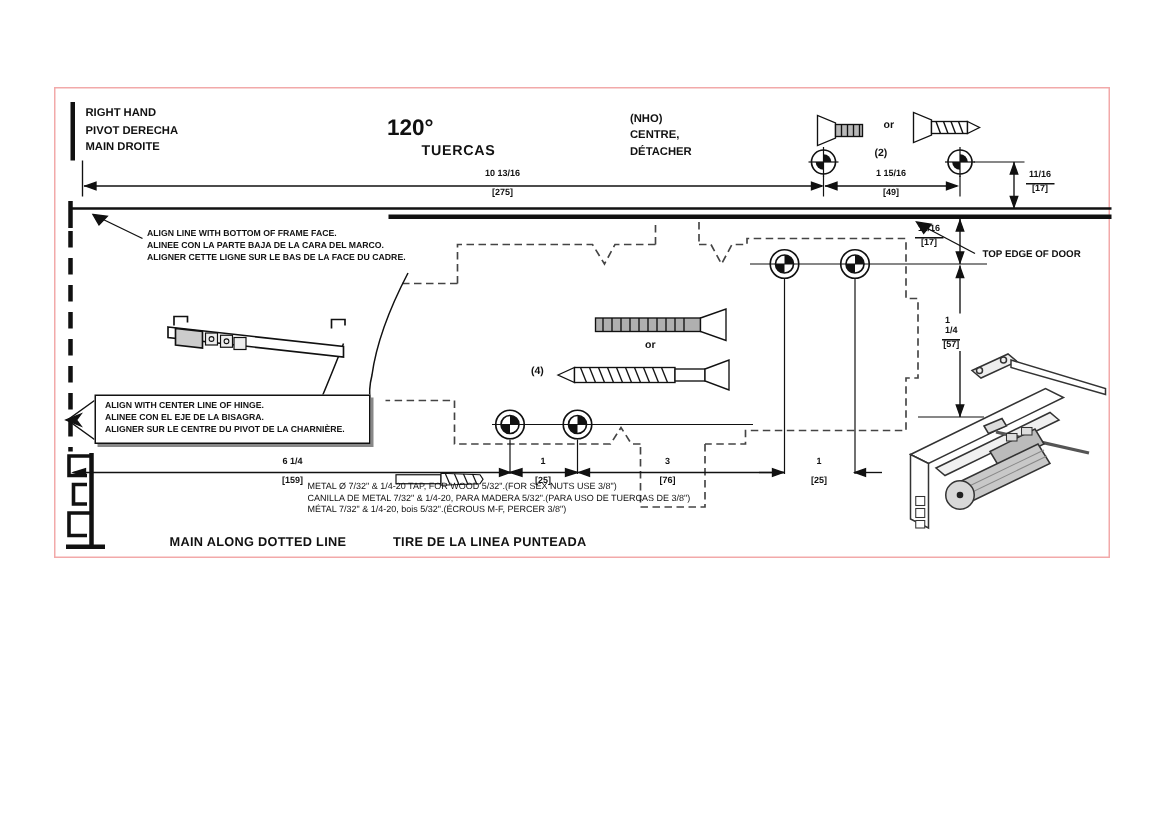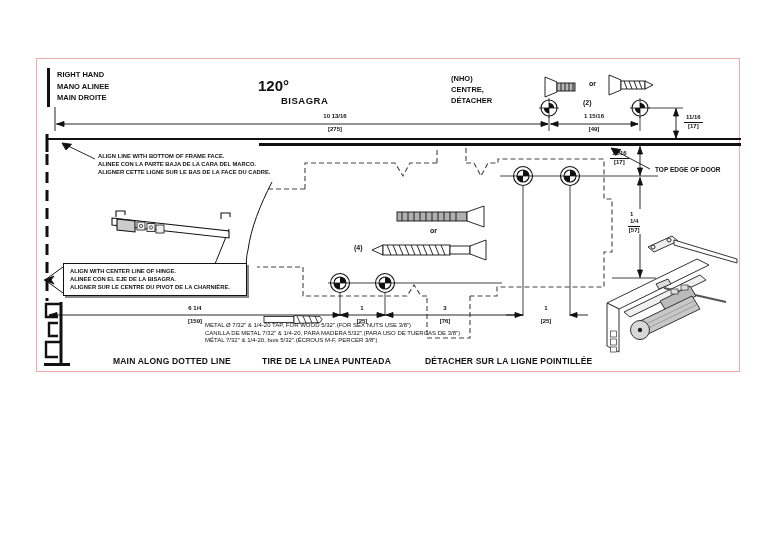--- a/index.html
+++ b/index.html
@@ -6,21 +6,21 @@
   html,body { width:768px; height:543px; background:#ffffff; font-family:"Liberation Sans", sans-serif; color:#111; overflow:hidden; }
   .canvas { position:relative; width:620px; height:543px; background:#fff;text-decoration:underline; }
   .abs { position:absolute; }
   .pink-border { left:36px; top:58px; width:704px; height:314px; border:1.5px solid #f2a9a9; }
   svg.linework { left:0; top:0; width:768px; height:543px; pointer-events:none; }
   .t { position:absolute; white-space:nowrap; color:#111; }
   .hand { left:57px; top:69px; font-size:7.5px; font-weight:bold; line-height:11.5px; }
   .title { left:275px; top:66px; transform:translateX(-50%); font-size:13.5px; font-weight:bold; letter-spacing:0.5px; }
   .angle { left:238px; top:77px; font-size:15px; font-weight:bold;margin-left:20px; }
   .templw { left:281px; top:95px; font-size:9.5px; font-weight:bold; letter-spacing:0.5px; }
-  .regular { left:451px; top:73px; font-size:7.5px; font-weight:bold; line-height:11px; }
+  .regular { left:420px; top:73px; font-size:7.5px; font-weight:bold; line-height:11px; }
   .small-label { font-size:7px; font-weight:bold; }
   .dim { font-size:6px; font-weight:bold; transform:translateX(-50%); }
   .dimstack { position:absolute; display:flex; flex-direction:column; align-items:center; font-size:6px; font-weight:bold; line-height:7px; }
   .dimstack span:first-child { border-bottom:0.8px solid #111; padding:0 2px 0.5px 2px; }
   .note { font-size:5.8px; font-weight:bold; line-height:8px; }
   .callout { left:63px; top:263px; width:184px; height:33px; background:#fff; border:1px solid #111; box-shadow:2px 2px 0 #888; padding:3px 0 0 6px; }
   .drill { left:205px; top:322px; font-size:6px; font-weight:normal; line-height:7.6px; }
   .tear { top:356px; font-size:8.5px; font-weight:bold; letter-spacing:0.2px; }
 </style>
 </head>
@@ -259,26 +259,26 @@
         <line x1="640" y1="327" x2="696" y2="300" stroke-width="0.7" stroke="#888"></line>
         <line x1="642" y1="331" x2="698" y2="304" stroke-width="0.7" stroke="#888"></line>
         <circle cx="640" cy="330" r="9.5" fill="#d8d8d8"></circle>
         <circle cx="640" cy="330" r="2.2" fill="#222" stroke="none"></circle>
       </g>
     </g>
   </svg>
 
   <div class="t hand">
     <div>RIGHT HAND</div>
-    <div>MANO ALINEE</div>
+    <div>PIVOT DERECHA</div>
     <div>MAIN DROITE</div>
   </div>
 
   <div class="t angle">120°</div>
-  <div class="t templw">BISAGRA</div>
+  <div class="t templw">TUERCAS</div>
 
   <div class="t regular">
     <div>(NHO)</div>
     <div>CENTRE,</div>
     <div>DÉTACHER</div>
   </div>
 
   <div class="t small-label" style="left:589px; top:80px;">or</div>
   <div class="t small-label" style="left:583px; top:99px;">(2)</div>
   <div class="t small-label" style="left:430px; top:227px;">or</div>
@@ -326,15 +326,14 @@
   </div>
 
   <div class="t drill">
     <div>METAL Ø 7/32" &amp; 1/4-20 TAP, FOR WOOD 5/32".(FOR SEX NUTS USE 3/8")</div>
     <div>CANILLA DE METAL 7/32" &amp; 1/4-20, PARA MADERA 5/32".(PARA USO DE TUERCAS DE 3/8")</div>
     <div>MÉTAL 7/32" &amp; 1/4-20, bois 5/32".(ÉCROUS M-F, PERCER 3/8")</div>
   </div>
 
   <div class="t tear" style="left:113px;">MAIN ALONG DOTTED LINE</div>
   <div class="t tear" style="left:262px;text-align:center;">TIRE DE LA LINEA PUNTEADA</div>
-  <div class="t tear" style="left:425px;">DÉTACHER SUR LA LIGNE POINTILLÉE</div>
 
 </div>
 
 </body></html>

